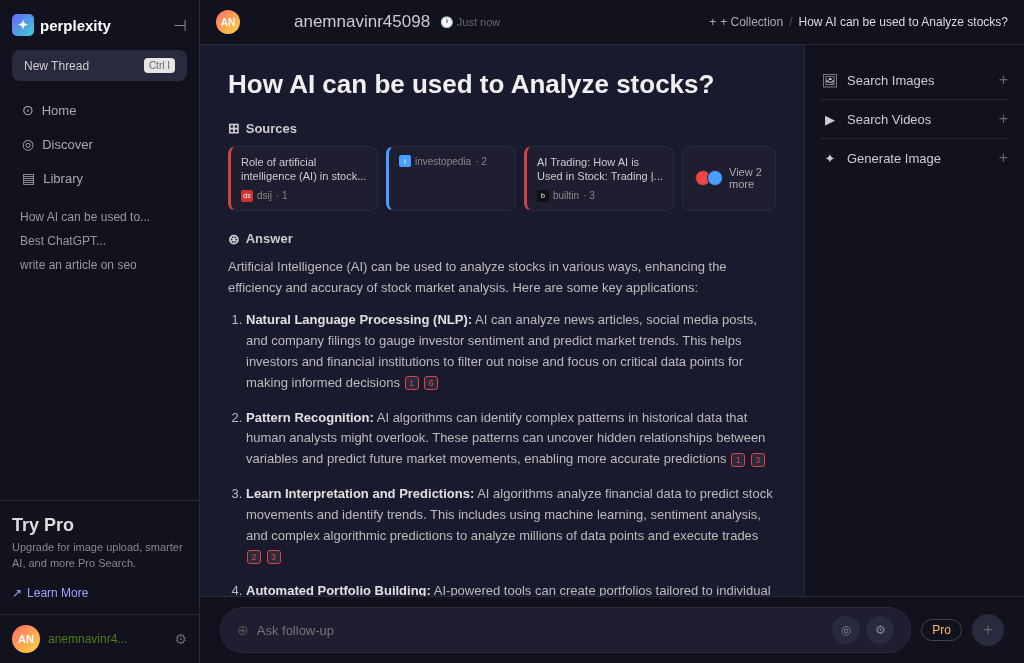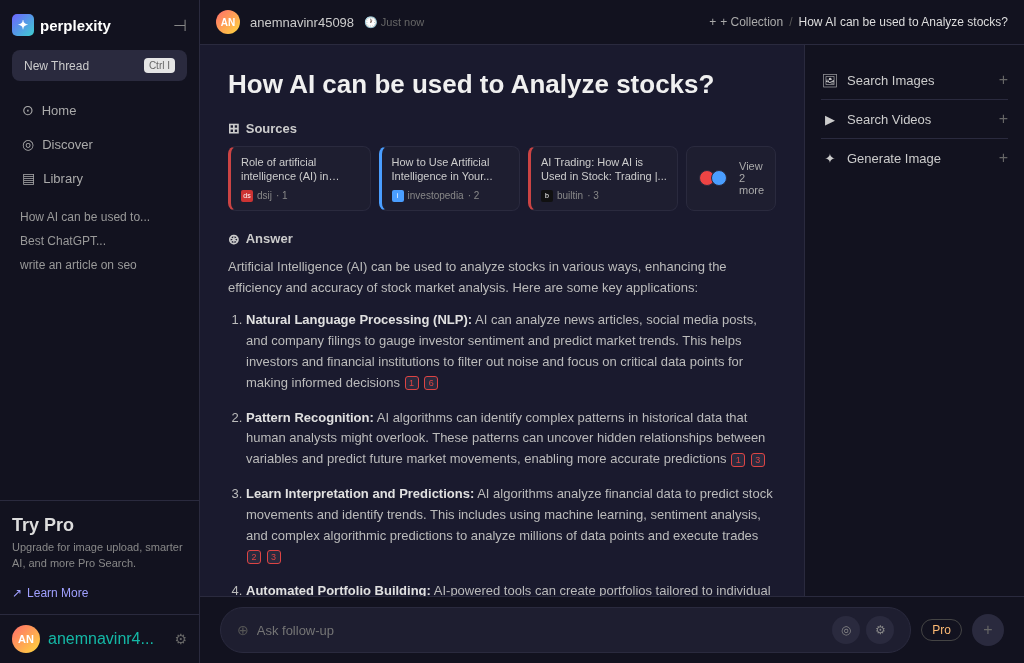--- a/index.html
+++ b/index.html
@@ -150,22 +150,22 @@
       border-radius: 50%;
       background: linear-gradient(135deg, #ff6b6b, #ffd93d);
       display: flex;
       align-items: center;
       justify-content: center;
       font-size: 11px;
       font-weight: 600;
       color: #fff;
     }
     .user-name {
-      font-size: 16px;
-      color: #14b8a6;
+      font-size: 12px;
+      color: #4d7c0f;
     }
     .settings-btn {
       color: #666;
       cursor: pointer;
       font-size: 14px;
       background: none;
       border: none;
     }
 
     
@@ -195,21 +195,21 @@
       height: 24px;
       border-radius: 50%;
       background: linear-gradient(135deg, #ff6b6b, #ffd93d);
       display: flex;
       align-items: center;
       justify-content: center;
       font-size: 10px;
       font-weight: 700;
       color: #fff;
     }
-    .username-text { font-size: 13px; color: #ccc; font-weight: 500; }
+    .username-text { font-size: 17px; color: #ccc; font-weight: 500; margin-left: 44px; }
     .just-now { font-size: 11px; color: #666; display: flex; align-items: center; gap: 3px; }
     .topbar-breadcrumb {
       display: flex;
       align-items: center;
       gap: 6px;
       font-size: 12px;
       color: #888;
     }
     .breadcrumb-collection {
       display: flex;
@@ -306,21 +306,21 @@
     }
     .view-more-card {
       background: #1e1e30;
       border: 1px solid #2a2a3e;
       border-radius: 8px;
       padding: 8px 12px;
       min-width: 90px;
       cursor: pointer;
       display: flex;
       align-items: center;
-      gap: 12px;
+      gap: 6px;
     }
     .view-more-avatars {
       display: flex;
     }
     .mini-avatar {
       width: 16px;
       height: 16px;
       border-radius: 50%;
       border: 1px solid #2a2a3e;
     }
@@ -551,21 +551,20 @@
         <div class="sources-grid">
           <div class="source-card" style="border-left-color:#cc4444">
             <div class="source-title">Role of artificial intelligence (AI) in stock...</div>
             <div class="source-meta">
               <div class="source-favicon" style="background:#c33;font-size:7px">ds</div>
               <span>dsij</span>
               <span>· 1</span>
             </div>
           </div>
           <div class="source-card" style="border-left-color:#4a9eff">
-            <div class="source-title">How to Use Artificial Intelligence in Your...</div>
             <div class="source-meta">
               <div class="source-favicon" style="background:#4a9eff;font-size:7px">i</div>
               <span>investopedia</span>
               <span>· 2</span>
             </div>
           </div>
           <div class="source-card" style="border-left-color:#cc4444">
             <div class="source-title">AI Trading: How AI is Used in Stock: Trading |...</div>
             <div class="source-meta">
               <div class="source-favicon" style="background:#111;font-size:7px">b</div>

